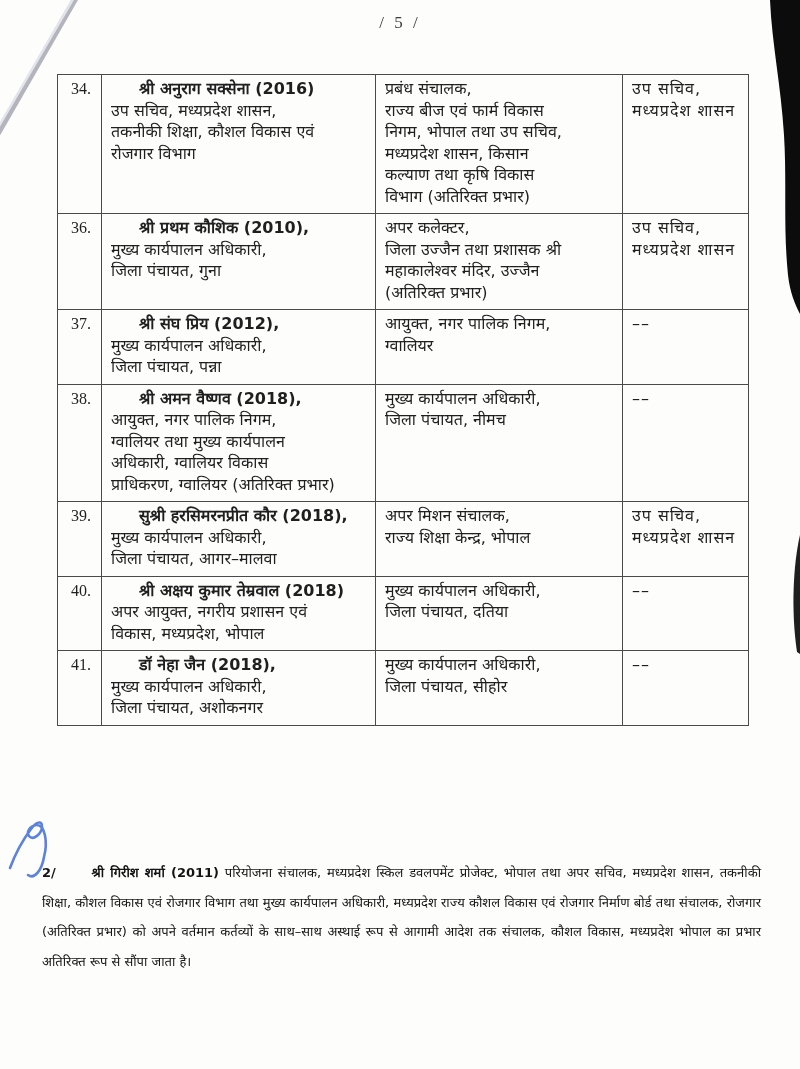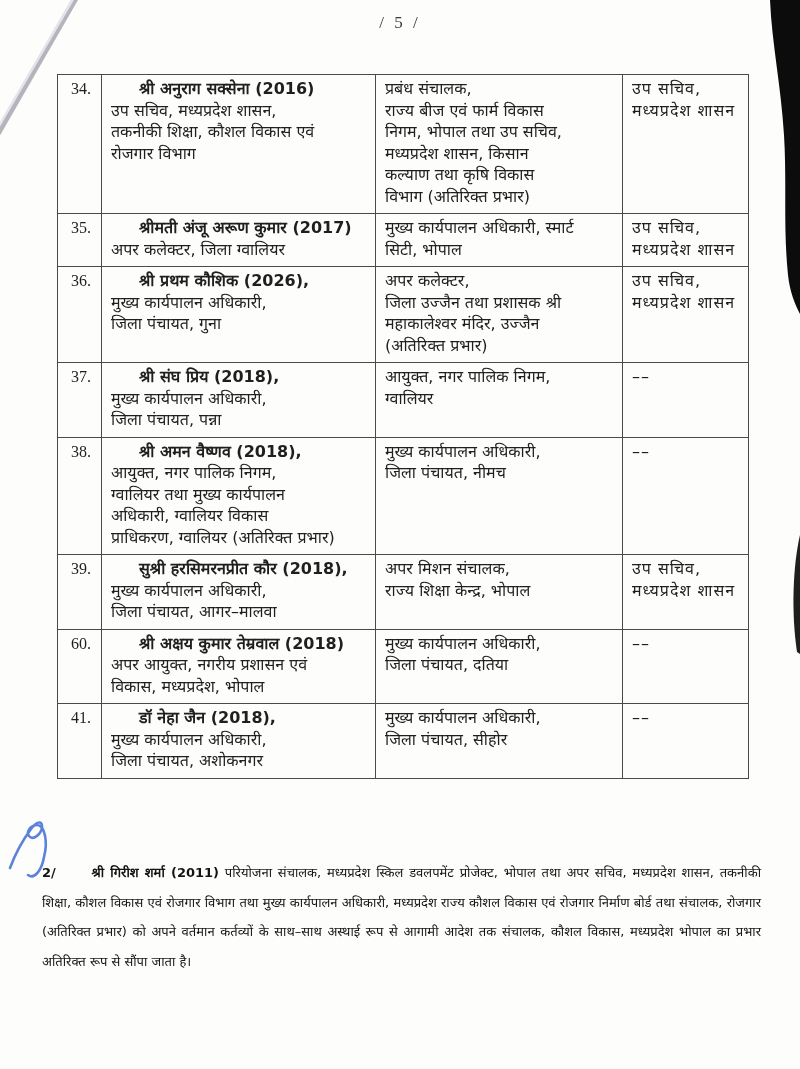--- a/index.html
+++ b/index.html
@@ -98,56 +98,41 @@
 मध्यप्रदेश शासन, किसान
 कल्याण तथा कृषि विकास
 विभाग (अतिरिक्त प्रभार)</span>
           </td>
         <td class="c-remark">
             <span class="cell-text">उप सचिव,
 मध्यप्रदेश शासन</span>
           </td>
       </tr>
       <tr>
-        <td class="c-sno">35.</td>
-        <td>
-            <span class="nm">श्रीमती अंजू अरूण कुमार (2017)</span>
-            <span class="cell-text">अपर कलेक्टर, जिला ग्वालियर</span>
-          </td>
-        <td>
-            <span class="cell-text">मुख्य कार्यपालन अधिकारी, स्मार्ट
-सिटी, भोपाल</span>
-          </td>
-        <td class="c-remark">
-            <span class="cell-text">उप सचिव,
-मध्यप्रदेश शासन</span>
-          </td>
-      </tr>
-      <tr>
         <td class="c-sno">36.</td>
         <td>
-            <span class="nm">श्री प्रथम कौशिक (2026),</span>
+            <span class="nm">श्री प्रथम कौशिक (2010),</span>
             <span class="cell-text">मुख्य कार्यपालन अधिकारी,
 जिला पंचायत, गुना</span>
           </td>
         <td>
             <span class="cell-text">अपर कलेक्टर,
 जिला उज्जैन तथा प्रशासक श्री
 महाकालेश्वर मंदिर, उज्जैन
 (अतिरिक्त प्रभार)</span>
           </td>
         <td class="c-remark">
             <span class="cell-text">उप सचिव,
 मध्यप्रदेश शासन</span>
           </td>
       </tr>
       <tr>
         <td class="c-sno">37.</td>
         <td>
-            <span class="nm">श्री संघ प्रिय (2018),</span>
+            <span class="nm">श्री संघ प्रिय (2012),</span>
             <span class="cell-text">मुख्य कार्यपालन अधिकारी,
 जिला पंचायत, पन्ना</span>
           </td>
         <td>
             <span class="cell-text">आयुक्त, नगर पालिक निगम,
 ग्वालियर</span>
           </td>
         <td class="c-remark">
             <span class="cell-text">––</span>
           </td>
@@ -179,21 +164,21 @@
         <td>
             <span class="cell-text">अपर मिशन संचालक,
 राज्य शिक्षा केन्द्र, भोपाल</span>
           </td>
         <td class="c-remark">
             <span class="cell-text">उप सचिव,
 मध्यप्रदेश शासन</span>
           </td>
       </tr>
       <tr>
-        <td class="c-sno">60.</td>
+        <td class="c-sno">40.</td>
         <td>
             <span class="nm">श्री अक्षय कुमार तेम्रवाल (2018)</span>
             <span class="cell-text">अपर आयुक्त, नगरीय प्रशासन एवं
 विकास, मध्यप्रदेश, भोपाल</span>
           </td>
         <td>
             <span class="cell-text">मुख्य कार्यपालन अधिकारी,
 जिला पंचायत, दतिया</span>
           </td>
         <td class="c-remark">

